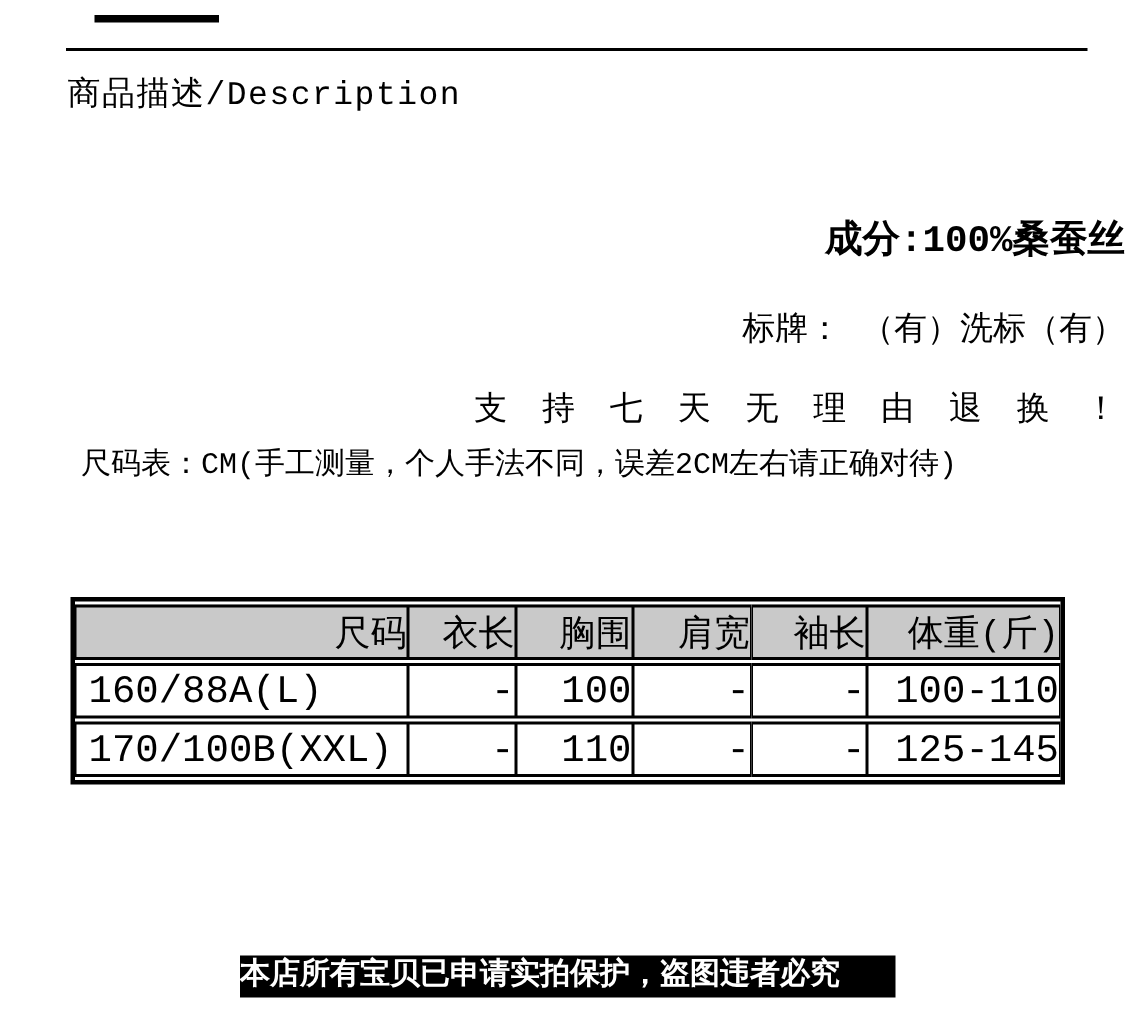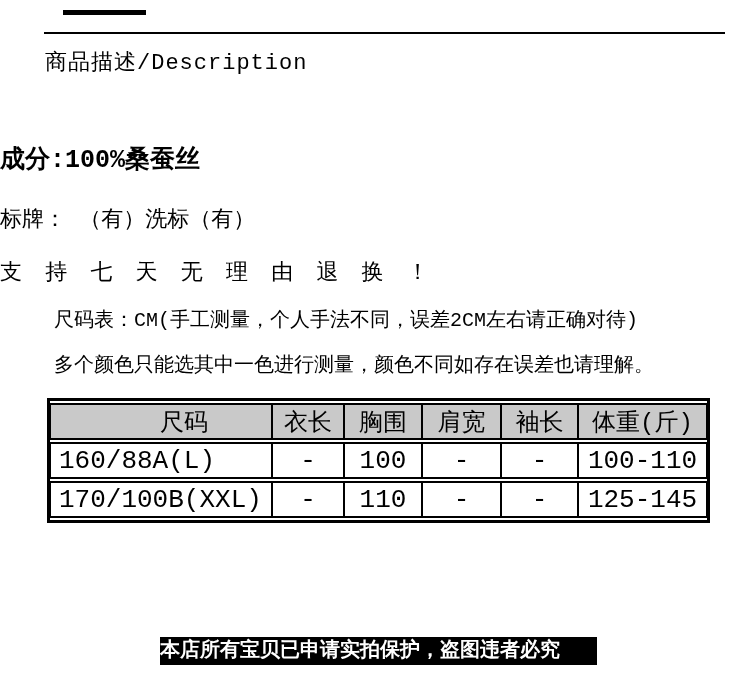--- a/index.html
+++ b/index.html
@@ -36,59 +36,59 @@
   .page-title {
     position: absolute;
     left: 45px; top: 47px;
     font-size: 22px;
     letter-spacing: 1px;
     white-space: nowrap;
   }
   .centered-line {
     position: absolute;
     left: 0; width: 750px;
-    text-align: left;
+    text-align: right;
     white-space: nowrap;
   }
   .composition-line { top: 142px; font-size: 25px; font-weight: bold; }
   .label-line      { top: 204px; font-size: 22px; }
   .return-line     { top: 257px; font-size: 22px; letter-spacing: 5px; }
   .size-note {
     position: absolute;
     left: 54px;
     font-size: 20px;
     white-space: nowrap;
   }
-  .size-note-1 { top: 306px; }
+  .size-note-1 { top: 295px; }
   .size-note-2 { top: 351px; }
   table.size-table {
     position: absolute;
     left: 47px; top: 398px;
     width: 657px;
     table-layout: fixed;
     border: 3px solid var(--ink);
     border-collapse: separate;
     border-spacing: 0 2px;
     background: #ffffff;
   }
   .size-table th, .size-table td {
     border: 2px solid var(--ink);
     border-left-width: 1px;
     border-right-width: 1px;
     height: 37px;
-    text-align: center;
+    text-align: right;
     vertical-align: middle;
     font-weight: normal;
     overflow: hidden;
     white-space: nowrap;
   }
   .size-table th { background: var(--header-bg); font-size: 24px; }
   .size-table td { font-size: 26px; }
   .size-table th:first-child {
-    text-align: center;
+    text-align: right;
     padding-left: 46px;
   }
   .size-table td:first-child {
     text-align: left;
     padding-left: 8px;
   }
   .footer-bar {
     position: absolute;
     left: 160px; top: 637px;
     width: 437px; height: 28px;
@@ -109,21 +109,20 @@
   <div class="accent-bar"></div>
   <div class="divider"></div>
 
   <div class="page-title">商品描述/Description</div>
 
   <div class="centered-line composition-line">成分:100%桑蚕丝</div>
   <div class="centered-line return-line">支 持 七 天 无 理 由 退 换 ！</div>
   <div class="centered-line label-line">标牌： （有）洗标（有）</div>
 
   <div class="size-note size-note-1">尺码表：CM(手工测量，个人手法不同，误差2CM左右请正确对待)</div>
-  <div class="size-note size-note-2">多个颜色只能选其中一色进行测量，颜色不同如存在误差也请理解。</div>
 
   <table class="size-table">
     <colgroup>
       <col style="width:222px">
         <col style="width:72px">
         <col style="width:78px">
       <col style="width:79px">
         <col style="width:77px">
         <col style="width:129px">
     </colgroup>

